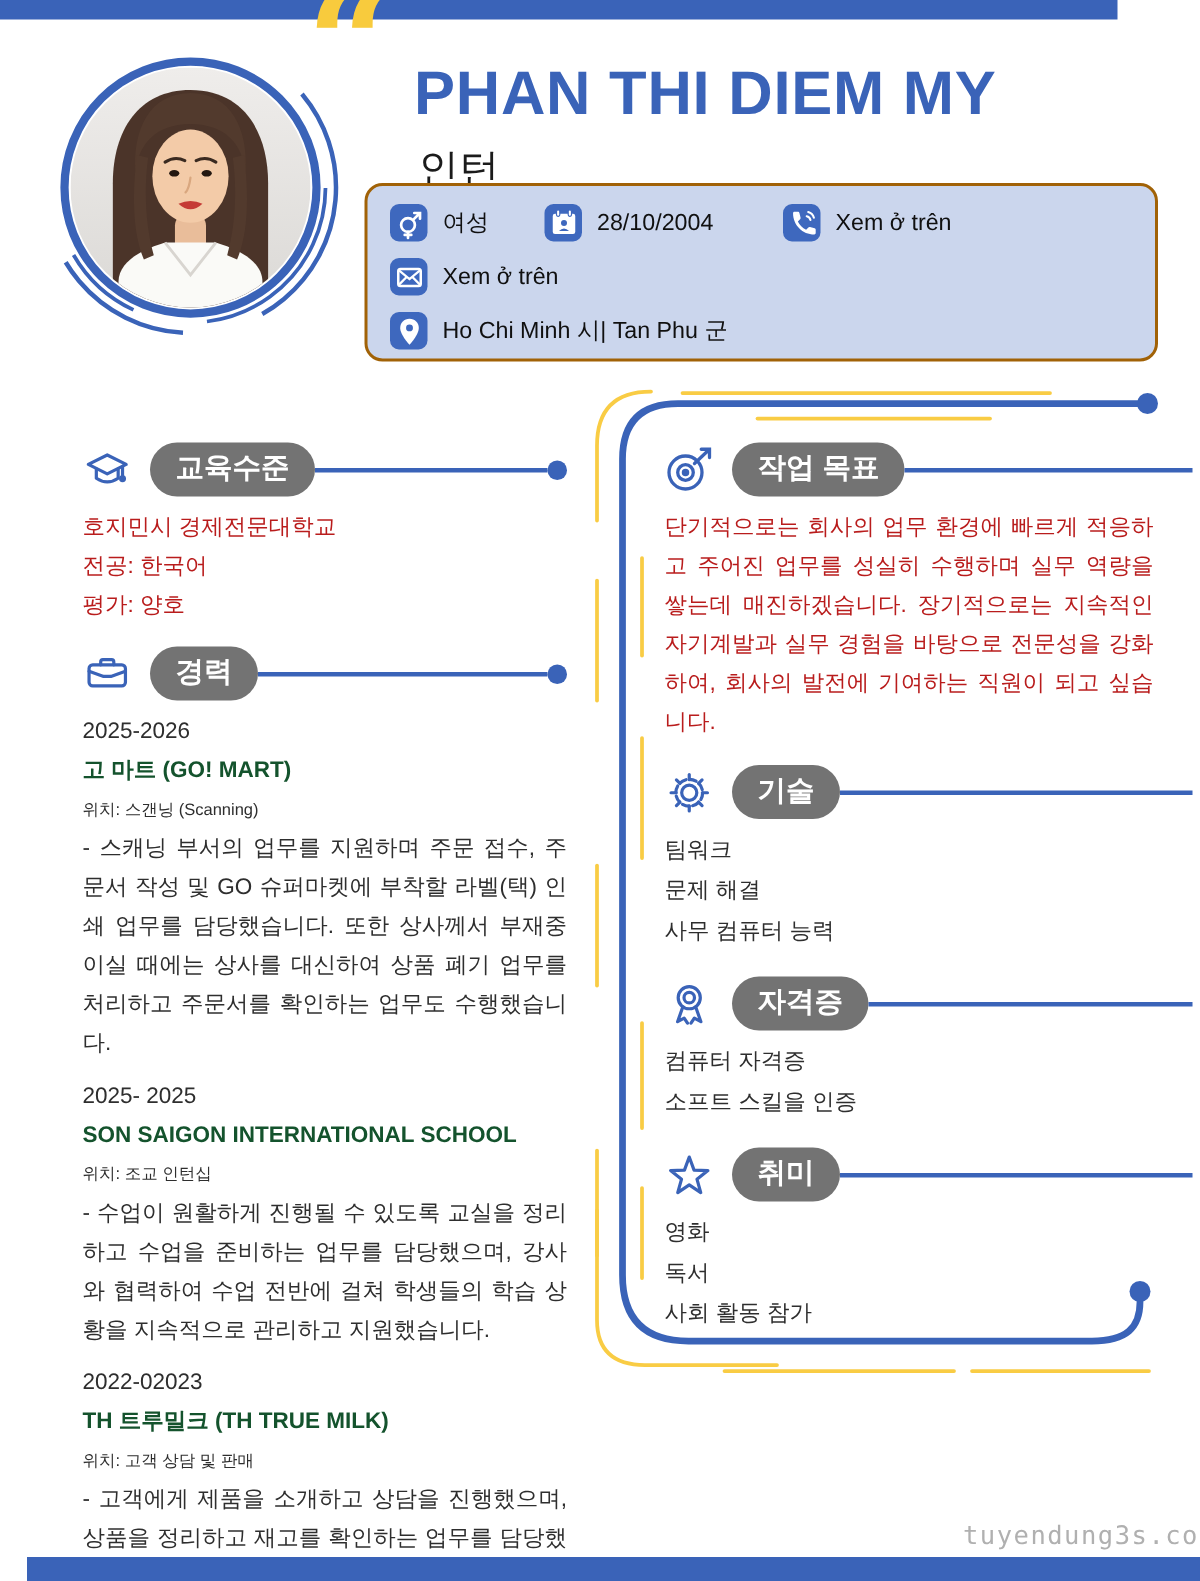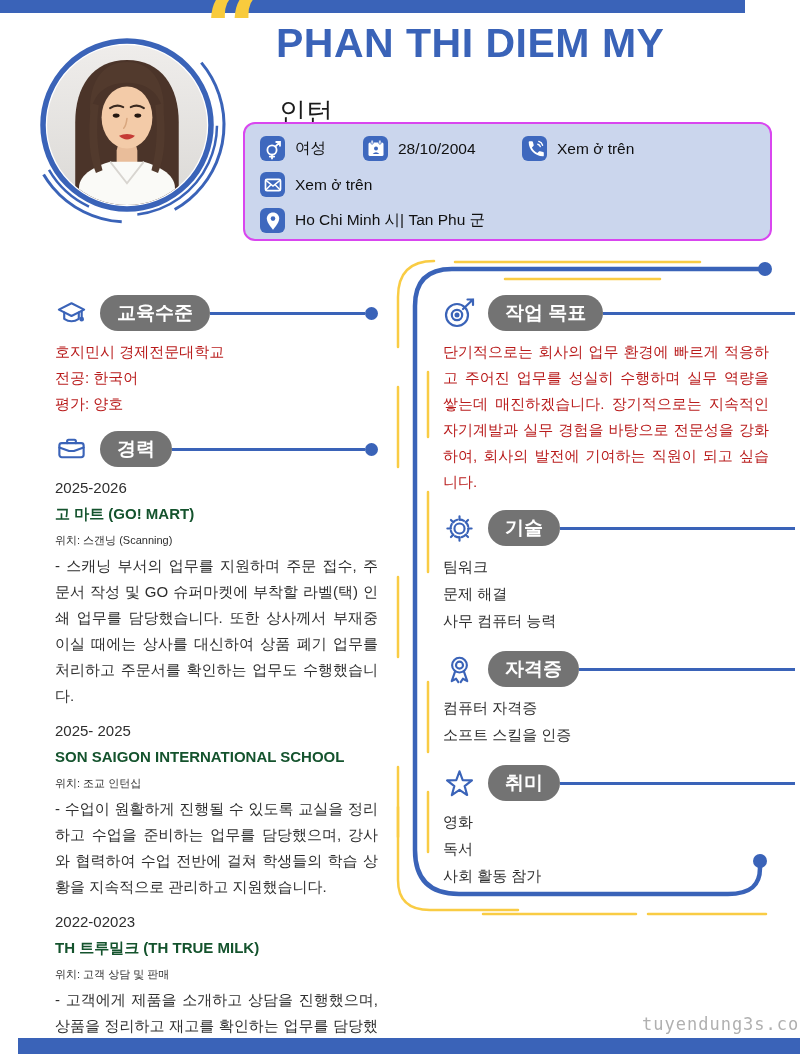--- a/index.html
+++ b/index.html
@@ -10,27 +10,27 @@
   
   .top-bar{position:absolute;left:0;top:0;width:745px;height:13px;background:#3A63B8;}
   .bottom-bar{position:absolute;left:18px;top:1038px;width:782px;height:16px;background:#3A63B8;}
 
   
   .photo-wrap{position:absolute;left:25px;top:10px;width:230px;height:230px;}
 
   
   .quote{position:absolute;left:204px;top:-22px;font-family:"DejaVu Serif",serif;
          font-weight:bold;font-size:104px;color:#F8CB3D;line-height:1;}
-  .name{position:absolute;left:276px;top:20px;width:470px;font-size:41px;font-weight:bold;
+  .name{position:absolute;left:276px;top:39px;width:470px;font-size:41px;font-weight:bold;
         color:#3A63B8;letter-spacing:0.5px;white-space:nowrap;}
   .job{position:absolute;left:279px;top:94px;font-size:27px;color:#1b1b1b;}
 
   
   .info-card{position:absolute;left:243px;top:122px;width:529px;height:119px;box-sizing:border-box;
-    background:#CBD6ED;border:2px solid #d946ef;border-radius:12px;padding:12px 15px;
+    background:#CBD6ED;border:2px solid #a16207;border-radius:12px;padding:12px 15px;
     display:flex;flex-direction:column;gap:11px;}
   .info-row{display:flex;align-items:center;}
   .info-item{display:flex;align-items:center;gap:10px;flex:none;}
   .info-item.w1{width:103px;}
   .info-item.w2{width:159px;}
   .chip{width:25px;height:25px;border-radius:6px;background:#3E68BE;flex:none;
         display:flex;align-items:center;justify-content:center;}
   .info-label{font-size:15.5px;color:#101010;white-space:nowrap;}
 
   

